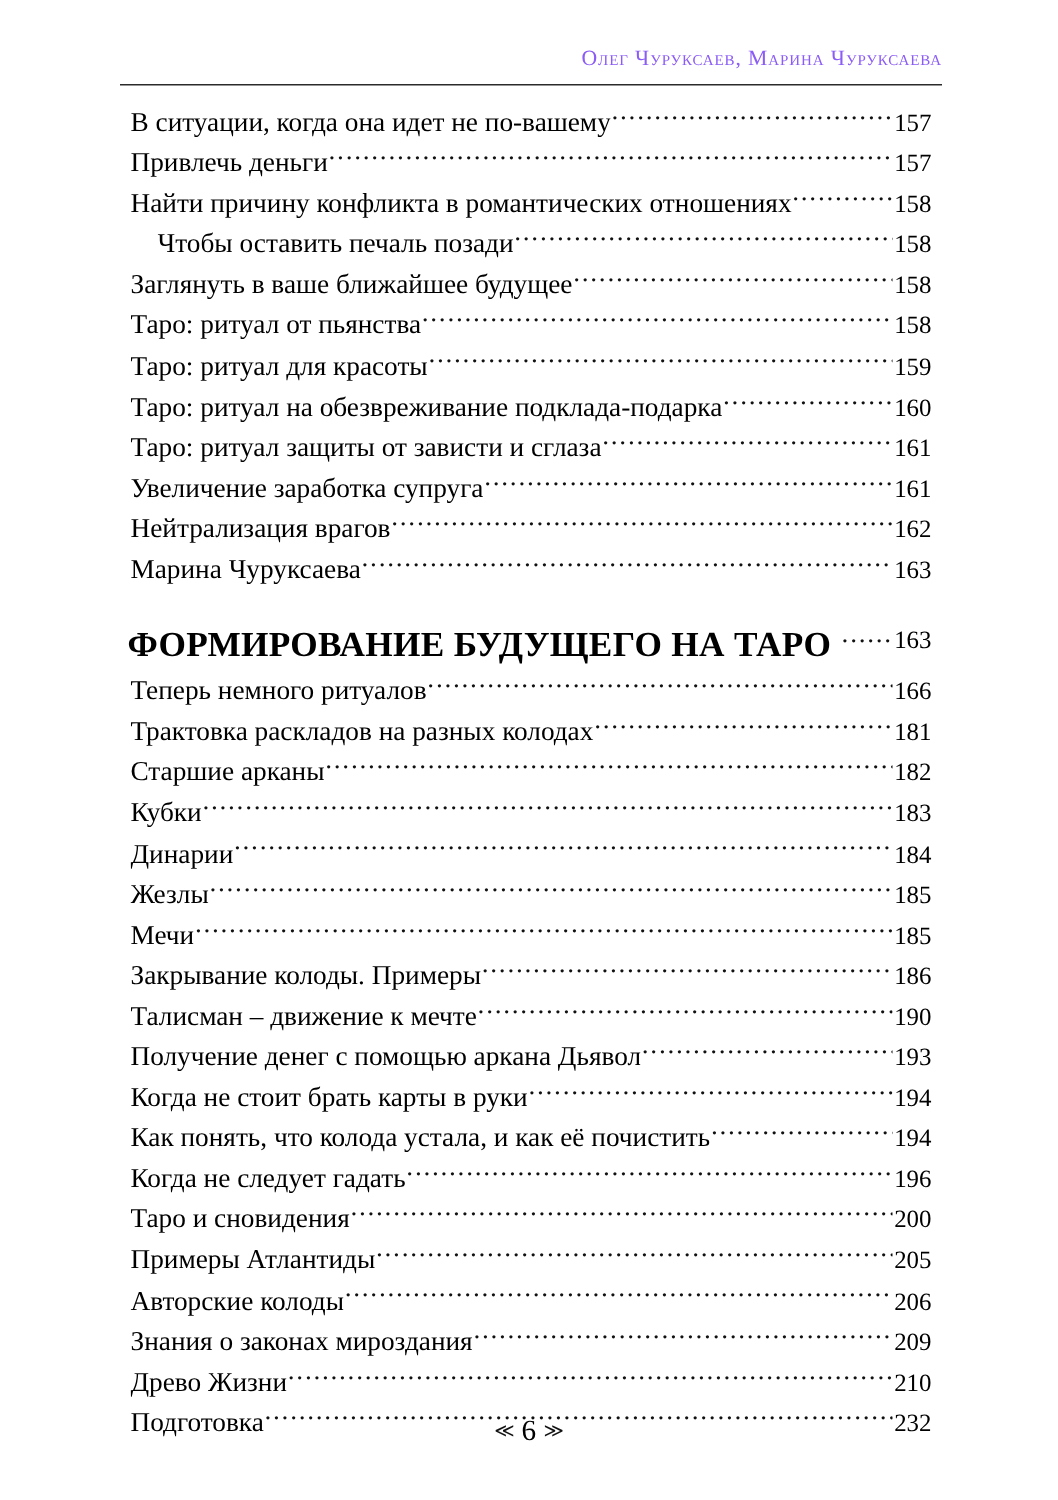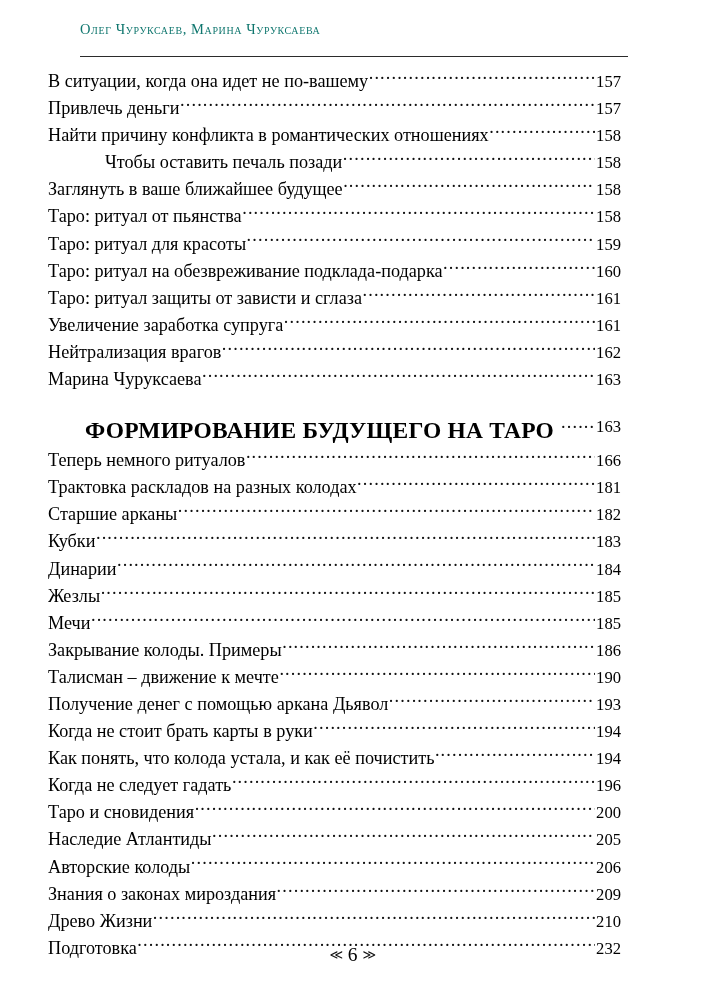--- a/index.html
+++ b/index.html
@@ -20,27 +20,27 @@
     position: relative;
     width: 705px;
     height: 1000px;
     box-sizing: border-box;
   }
 
   
   .running-head {
     position: absolute;
     left: 80px;
-    top: 21px;
+    top: 31px;
     width: 548px;
-    text-align: left;
+    text-align: right;
     font-size: 14.5px;
     letter-spacing: 0.6px;
     font-variant: small-caps;
-    color: #0f766e;
+    color: #8b5cf6;
     white-space: nowrap;
   }
 
   .head-rule {
     position: absolute;
     left: 80px;
     top: 56px;
     width: 548px;
     height: 0;
     border-top: 1.6px solid #2b2b2b;
@@ -50,21 +50,21 @@
   .toc {
     position: absolute;
     left: 0;
     top: 68px;
     width: 705px;
   }
 
   .toc-entry {
     display: flex;
     align-items: baseline;
-    margin-left: 48px;
+    margin-left: 87px;
     margin-right: 84px;
     font-size: 18.2px;
     line-height: 27.1px;
     white-space: nowrap;
   }
 
   .toc-entry .title {
     flex: 0 1 auto;
     overflow: hidden;
   }
@@ -301,21 +301,21 @@
         <span class="title">Когда не следует гадать</span>
         <span class="leader"></span>
         <span class="pageno">196</span>
       </div>
       <div class="toc-entry">
         <span class="title">Таро и сновидения</span>
         <span class="leader"></span>
         <span class="pageno">200</span>
       </div>
       <div class="toc-entry">
-        <span class="title">Наследие Атлантиды</span>
+        <span class="title">Примеры Атлантиды</span>
         <span class="leader"></span>
         <span class="pageno">205</span>
       </div>
       <div class="toc-entry">
         <span class="title">Авторские колоды</span>
         <span class="leader"></span>
         <span class="pageno">206</span>
       </div>
       <div class="toc-entry">
         <span class="title">Знания о законах мироздания</span>

